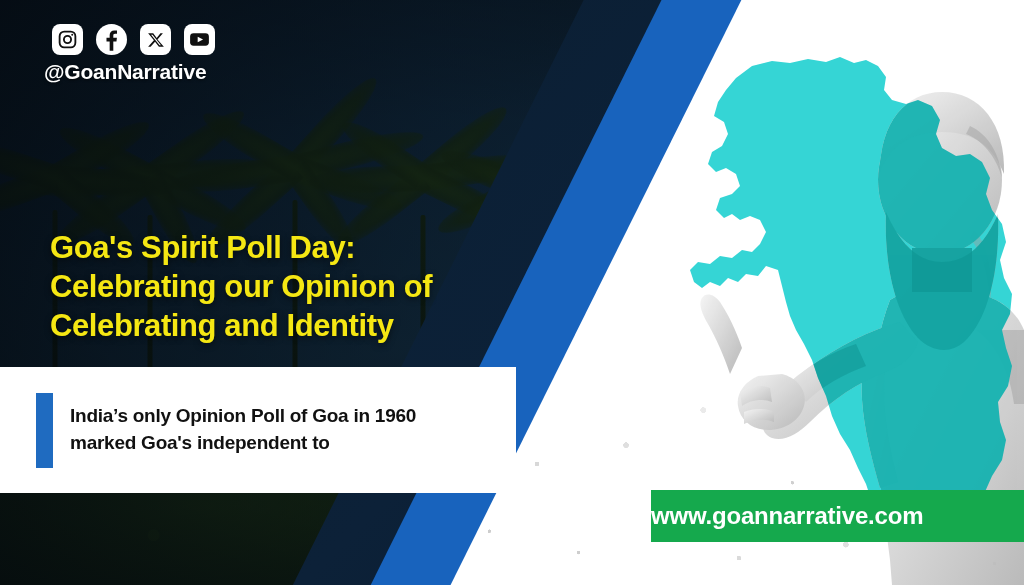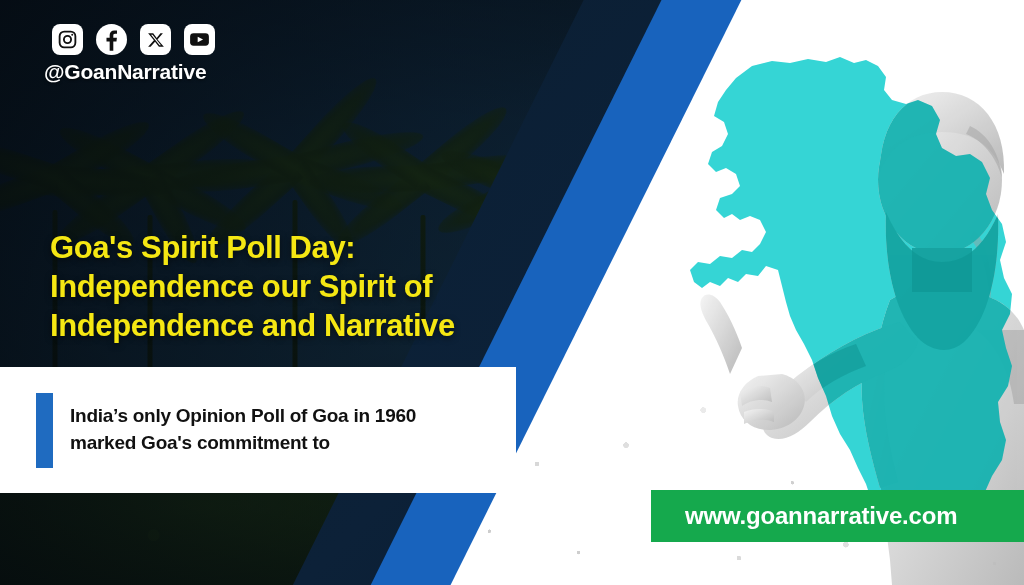--- a/index.html
+++ b/index.html
@@ -162,21 +162,20 @@
 
   
   .urlbar{
     position:absolute;left:651px;top:490px;width:400px;height:52px;
     background:#15a94d;
     border-radius:0 26px 26px 0;
     display:flex;align-items:center;
   }
   .urlbar .urltext{
     color:#ffffff;font-size:24px;font-weight:bold;letter-spacing:-.2px;
-    margin-left:34px;
   }
 </style>
 </head>
 <body>
 
 <div class="canvas">
 
   <div class="photo">
     <div class="photo-sky"></div>
     <div class="glow"></div>
@@ -382,29 +381,29 @@
         <rect x="2.2" y="5.6" width="19.6" height="12.8" rx="3.6" fill="#101010"></rect>
         <path fill="#ffffff" d="M10.1 9.1l5.6 2.9-5.6 2.9z"></path>
       </svg>
     </div>
   </div>
 
   <div class="handle">@GoanNarrative</div>
 
   <div class="headline">
     <div>Goa's Spirit Poll Day:</div>
-    <div>Independence our Spirit of</div>
-    <div>Independence and Narrative</div>
+    <div>Celebrating our Opinion of</div>
+    <div>Celebrating and Identity</div>
   </div>
 
   <div class="subbar">
     <div class="accent"></div>
     <div class="subtext">
       <div>India’s only Opinion Poll of Goa in 1960</div>
-      <div>marked Goa's commitment to</div>
+      <div>marked Goa's independent to</div>
     </div>
   </div>
 
 
   <div class="urlbar">
     <span class="urltext">www.goannarrative.com</span>
   </div>
 
 </div>
 

